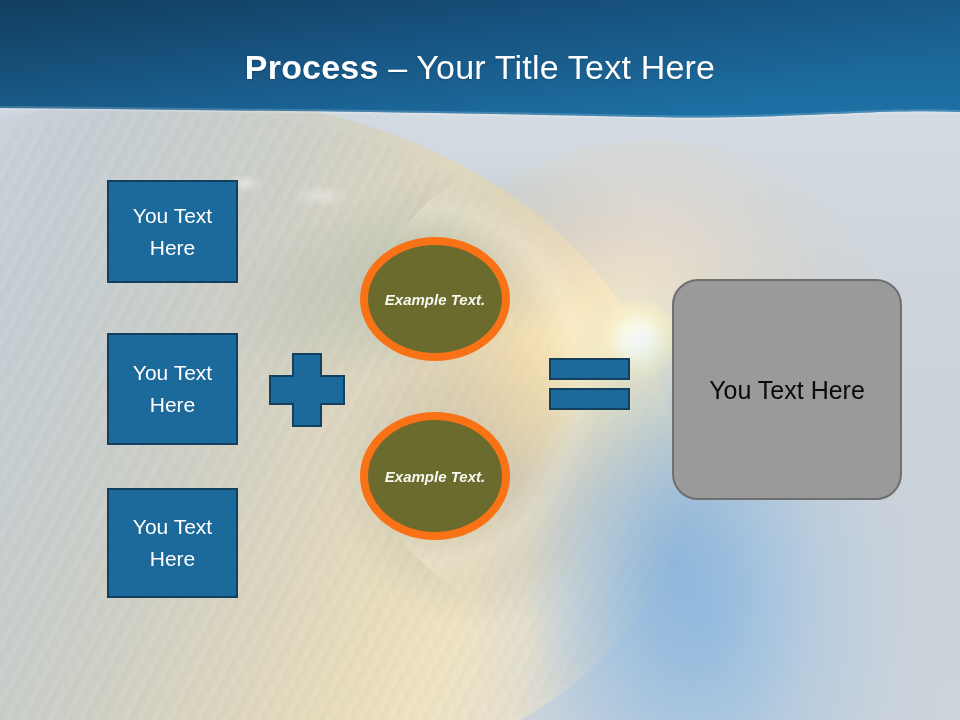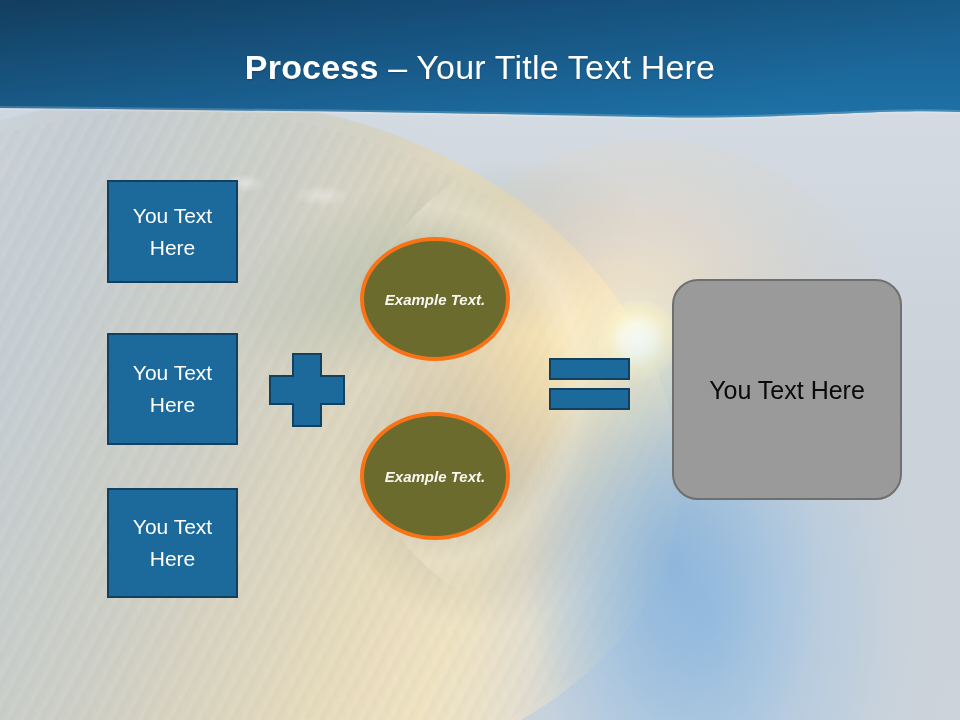--- a/index.html
+++ b/index.html
@@ -164,21 +164,21 @@
     color:#ffffff;
     font-size:21px;line-height:32px;
     text-align:center;
   }
   .sq span{display:block;padding:0 10px;}
 
   .circle{
     position:absolute;
     border-radius:50%;
     background:#6b6b2d;
-    border:4px solid #f97316;
+    border:8px solid #f97316;
     box-sizing:border-box;
     display:flex;align-items:center;justify-content:center;
     color:#f7f7f2;
     font-size:15px;line-height:23px;
     font-weight:bold;font-style:italic;
     text-align:center;
   }
 
   
   .plus{position:absolute;}

